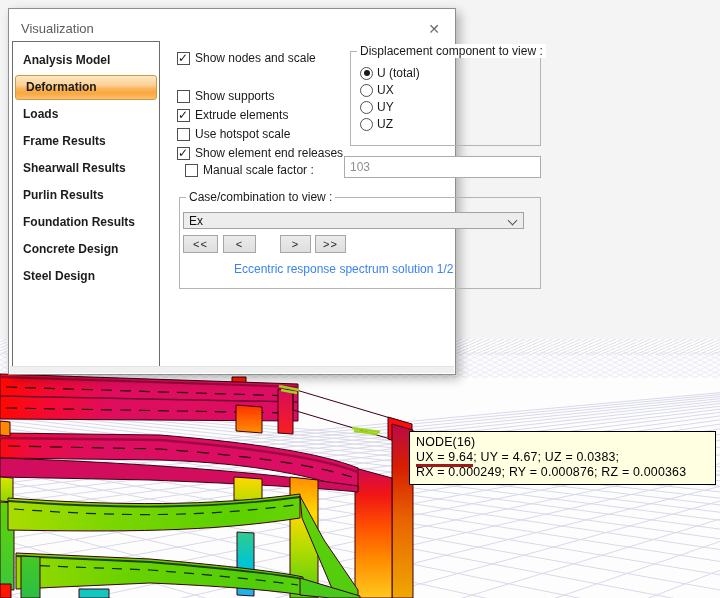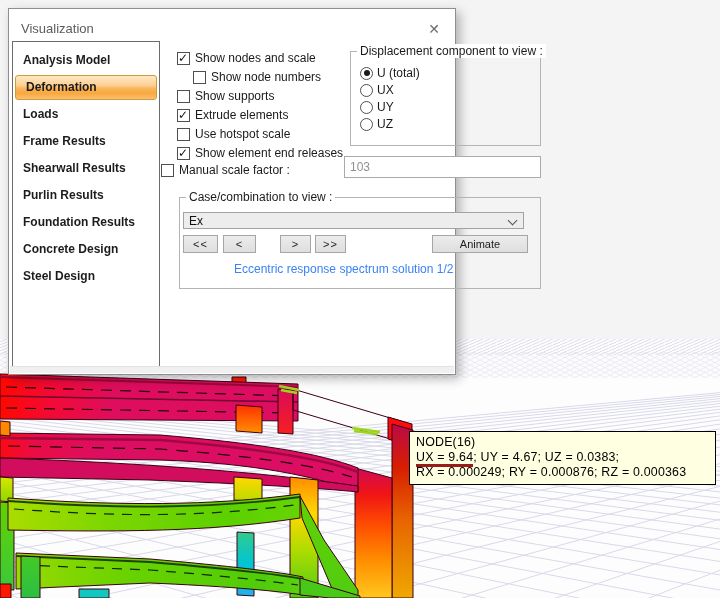--- a/index.html
+++ b/index.html
@@ -291,41 +291,37 @@
       <div class="side-item">Purlin Results</div>
       <div class="side-item">Foundation Results</div>
       <div class="side-item">Concrete Design</div>
       <div class="side-item">Steel Design</div>
     </div>
 
     <div class="cb-row" style="left:168px;top:41px;">
       <span class="cb checked"></span>
       <span class="cb-label">Show nodes and scale</span>
     </div>
-    <div class="cb-row" style="left:184px;top:60px;">
-      <span class="cb"></span>
-      <span class="cb-label">Show node numbers</span>
-    </div>
     <div class="cb-row" style="left:168px;top:79px;justify-content:center;">
       <span class="cb"></span>
       <span class="cb-label">Show supports</span>
     </div>
     <div class="cb-row" style="left:168px;top:98px;">
       <span class="cb checked"></span>
       <span class="cb-label">Extrude elements</span>
     </div>
     <div class="cb-row" style="left:168px;top:117px;">
       <span class="cb"></span>
       <span class="cb-label">Use hotspot scale</span>
     </div>
     <div class="cb-row" style="left:168px;top:136px;">
       <span class="cb checked"></span>
       <span class="cb-label">Show element end releases</span>
     </div>
-    <div class="cb-row" style="left:152px;top:153px;">
+    <div class="cb-row" style="left:176px;top:153px;">
       <span class="cb"></span>
       <span class="cb-label">Manual scale factor :</span>
     </div>
 
     <div class="groupbox" style="left:341px;top:42px;width:191px;height:95px;">
       <span class="group-legend">Displacement component to view :</span>
       <div class="radio-row" style="top:13px;">
         <span class="radio selected"></span>
         <span class="radio-label">U (total)</span>
       </div>
@@ -348,19 +344,18 @@
     <div class="groupbox" style="left:170px;top:188px;width:362px;height:92px;">
       <span class="group-legend">Case/combination to view :</span>
       <div class="combo" style="left:3px;top:14px;width:341px;height:17px;">
         <span>Ex</span>
         <span class="combo-chevron"></span>
       </div>
       <div class="btn" style="left:3px;top:37px;width:35px;height:18px;">&lt;&lt;</div>
       <div class="btn" style="left:43px;top:37px;width:33px;height:18px;">&lt;</div>
       <div class="btn" style="left:100px;top:37px;width:31px;height:18px;">&gt;</div>
       <div class="btn" style="left:135px;top:37px;width:31px;height:18px;">&gt;&gt;</div>
-      <div class="btn" style="left:252px;top:37px;width:96px;height:18px;letter-spacing:0;">Animate</div>
       <div class="status-text" style="left:6px;top:64px;">Eccentric response spectrum solution 1/2</div>
     </div>
 
     <div class="dlg-footer"></div>
   </div>
 </div>
 
 </body></html>

